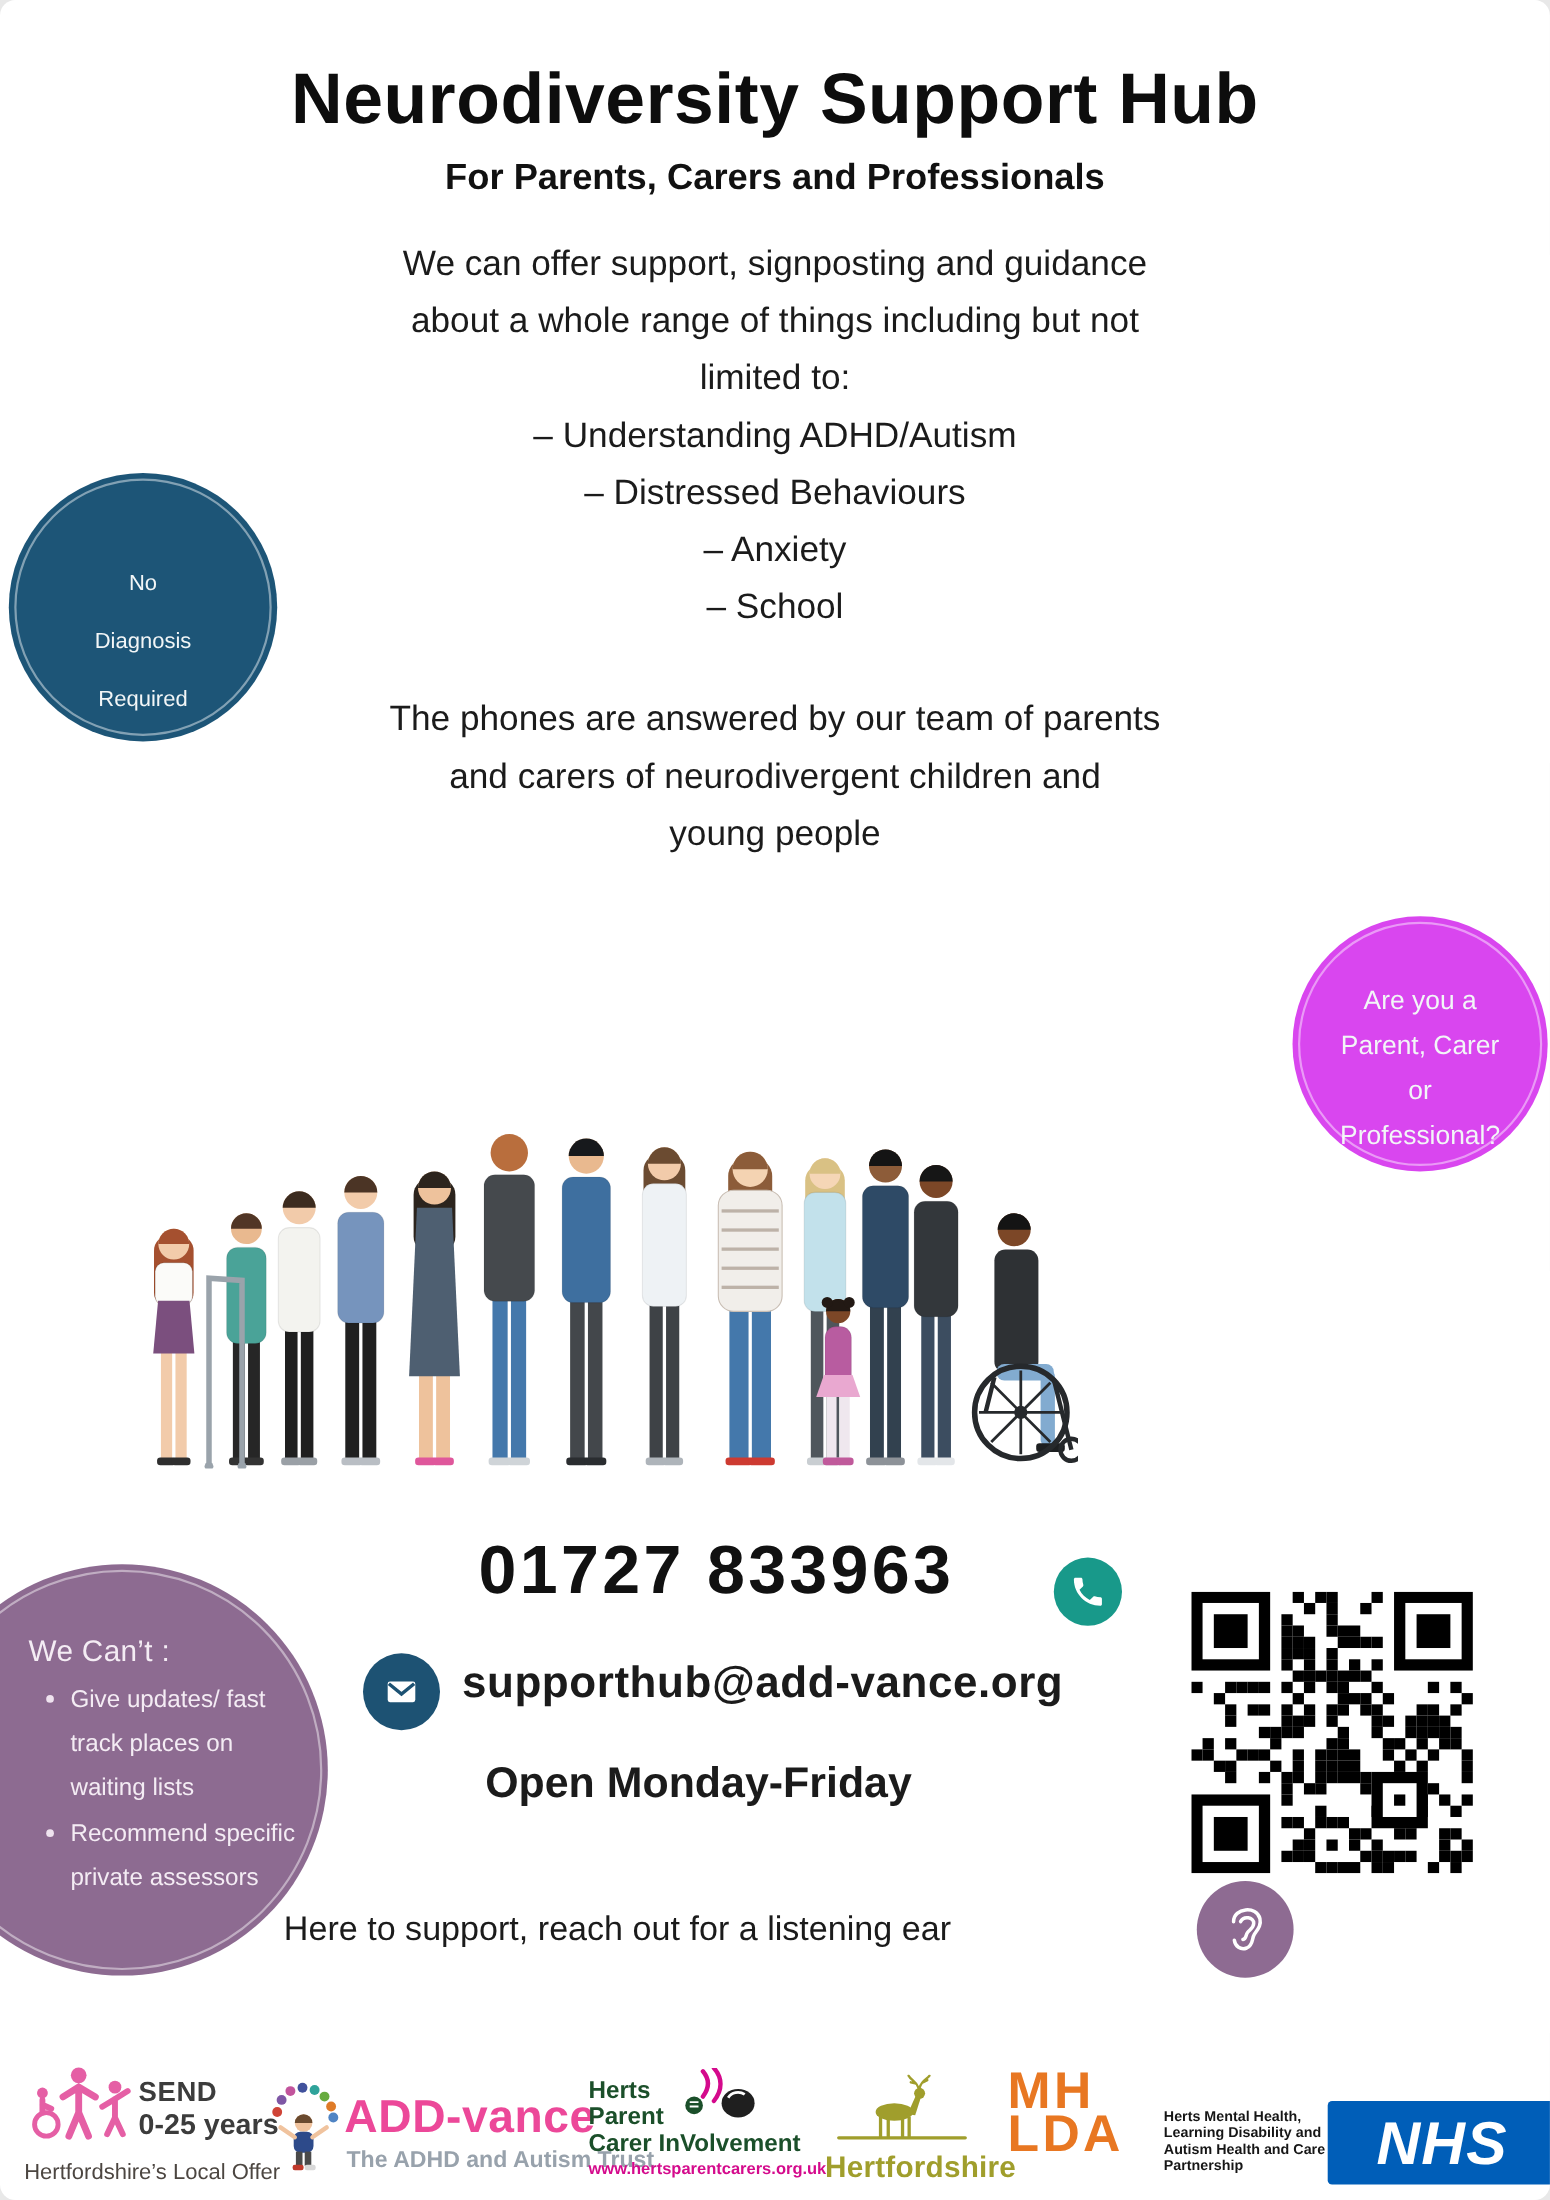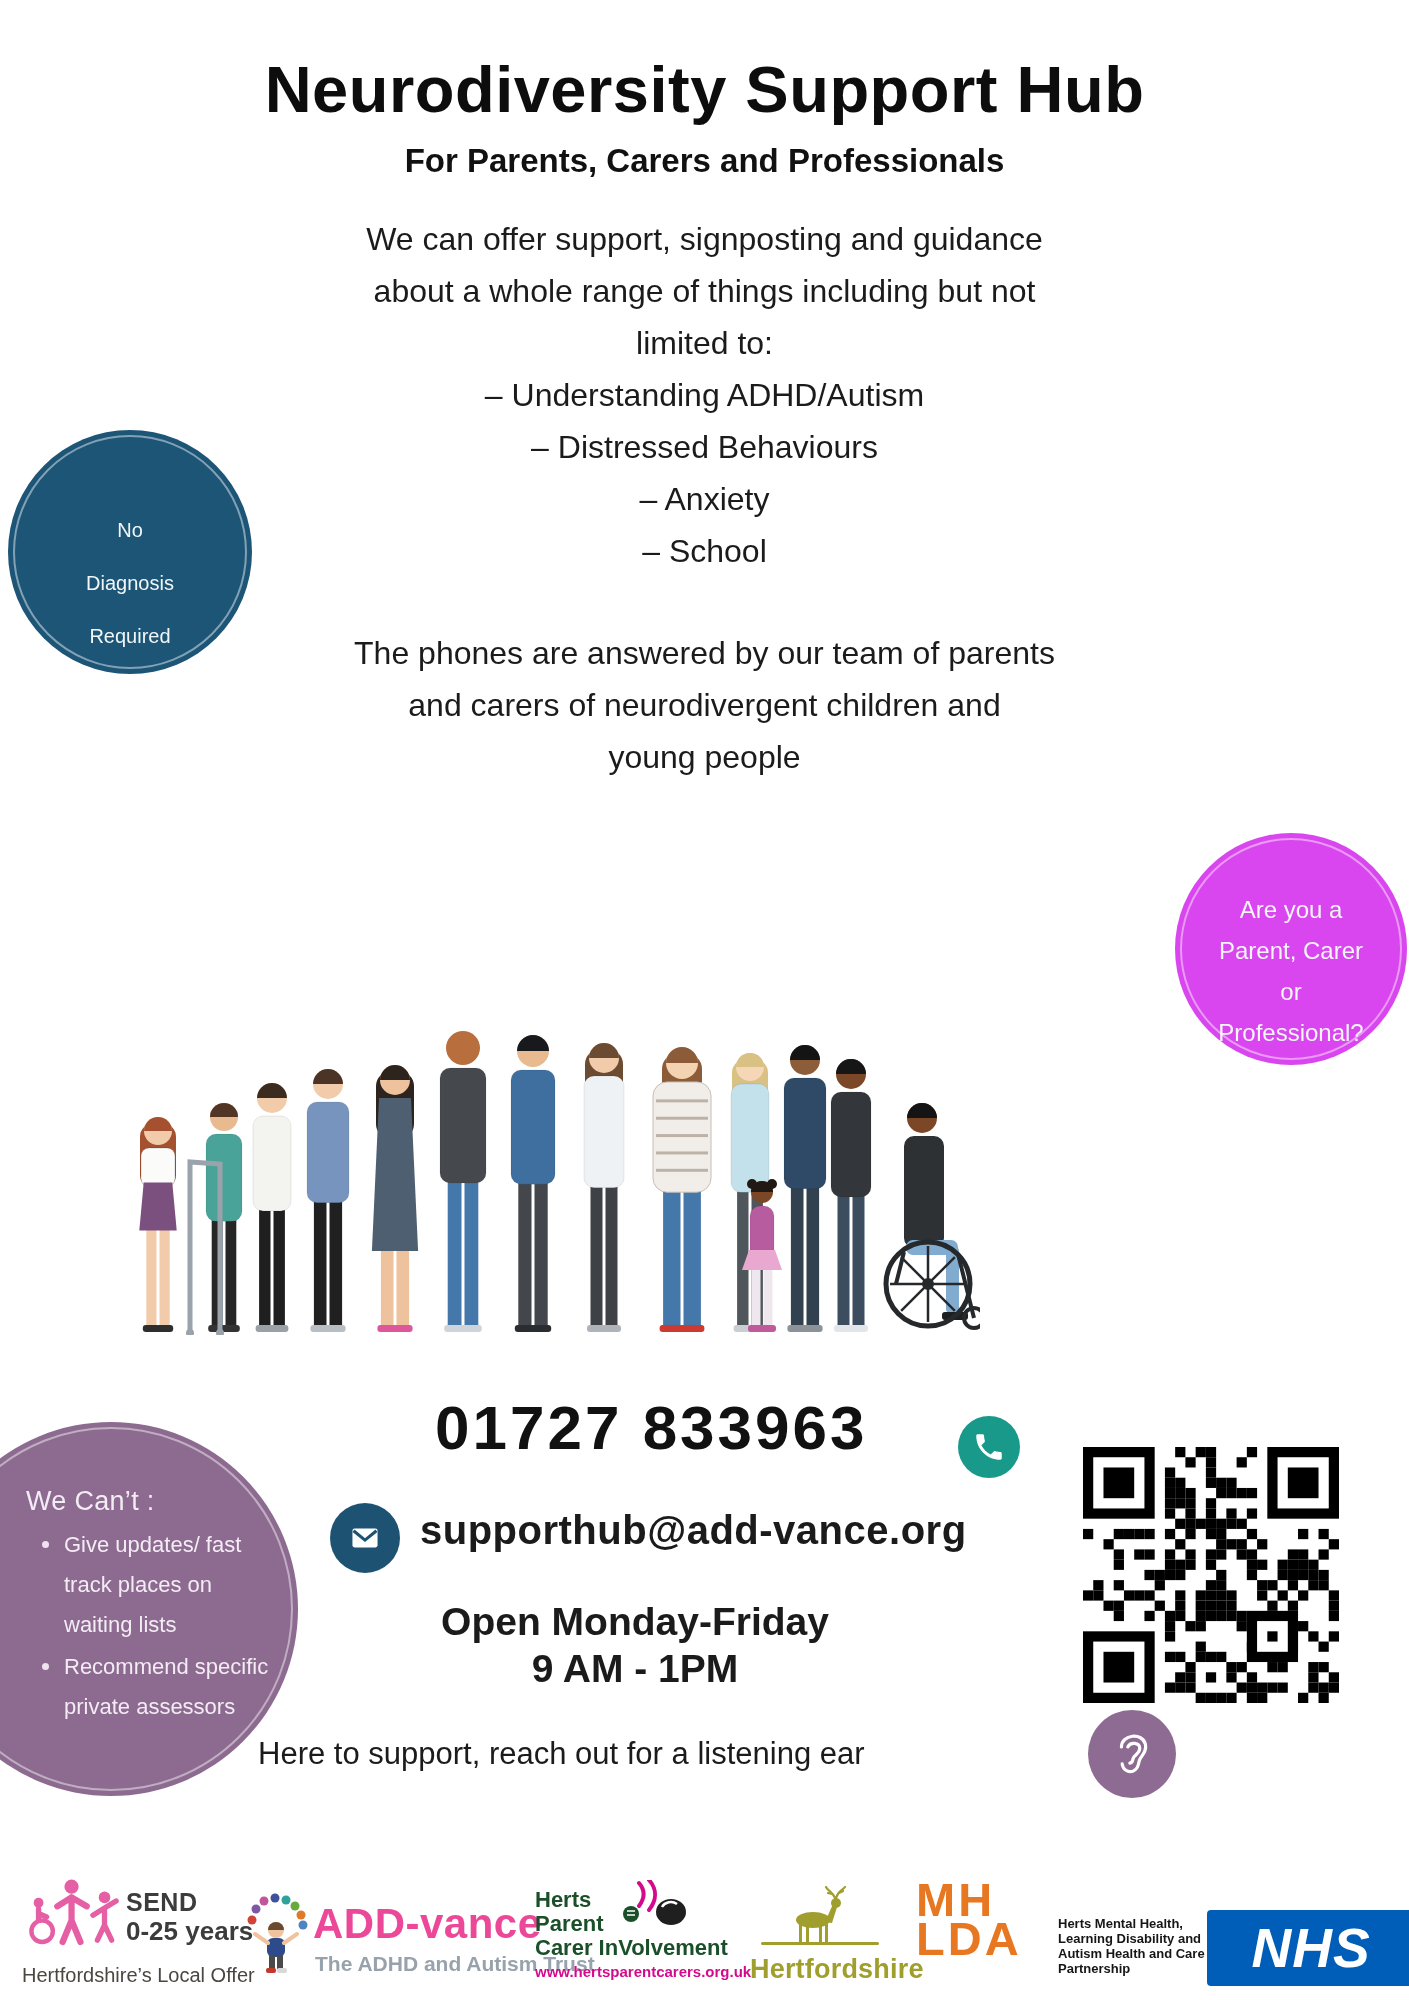--- a/index.html
+++ b/index.html
@@ -1,17 +1,17 @@
 <!DOCTYPE html>
 <html><head>
 <meta charset="utf-8">
 <style>
   html,body{margin:0;padding:0;background:#e8e8e8;}
   .poster{position:relative;width:1409px;height:2000px;background:#ffffff;
-    font-family:"Liberation Sans",sans-serif;color:#1b1b1b;overflow:hidden;margin:0 auto;}
+    font-family:"Liberation Sans",sans-serif;color:#1b1b1b;overflow:hidden;margin:0 auto;border-radius:14px;}
   .title{position:absolute;top:52px;left:0;width:100%;margin:0;text-align:center;
     font-size:65px;font-weight:800;letter-spacing:.5px;color:#0d0d0d;}
   .subtitle{position:absolute;top:142px;left:0;width:100%;text-align:center;
     font-size:33px;font-weight:700;color:#111;}
   .intro{position:absolute;top:213px;left:0;width:100%;text-align:center;
     font-size:32px;line-height:52px;font-weight:400;}
   .phones{position:absolute;top:627px;left:0;width:100%;text-align:center;
     font-size:32px;line-height:52px;}
   .badge{position:absolute;border-radius:50%;color:#f2f6f7;text-align:center;box-sizing:border-box;}
   .badge::after{content:"";position:absolute;inset:5px;border-radius:50%;
@@ -282,21 +282,20 @@
   <div class="icon-circle email-badge">
     <svg viewBox="0 0 44 44">
       <rect x="10" y="13" width="24" height="18" rx="2" fill="#ffffff"></rect>
       <path d="M11 15 L22 24 L33 15" stroke="#1d5273" stroke-width="3" fill="none"></path>
     </svg>
   </div>
   <div class="email">supporthub@add-vance.org</div>
 
   <div class="hours">
     <div>Open Monday-Friday</div>
-    <div>9 AM - 1PM</div>
   </div>
 
   <svg id="qr-svg" class="qr" viewBox="0 0 250 250">
       <rect x="90" y="0" width="10" height="10" fill="#000"></rect>
       <rect x="110" y="0" width="10" height="10" fill="#000"></rect>
       <rect x="120" y="0" width="10" height="10" fill="#000"></rect>
       <rect x="160" y="0" width="10" height="10" fill="#000"></rect>
       <rect x="100" y="10" width="10" height="10" fill="#000"></rect>
       <rect x="120" y="10" width="10" height="10" fill="#000"></rect>
       <rect x="150" y="10" width="10" height="10" fill="#000"></rect>

